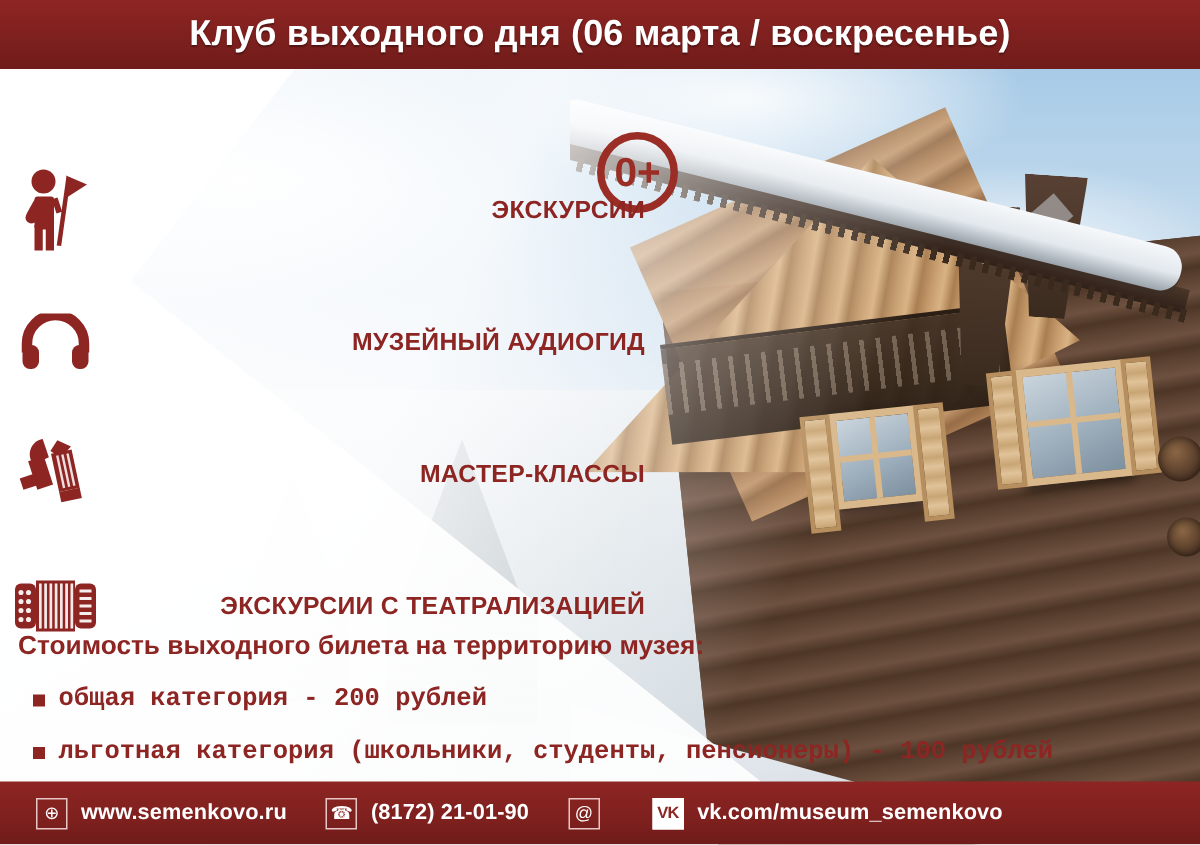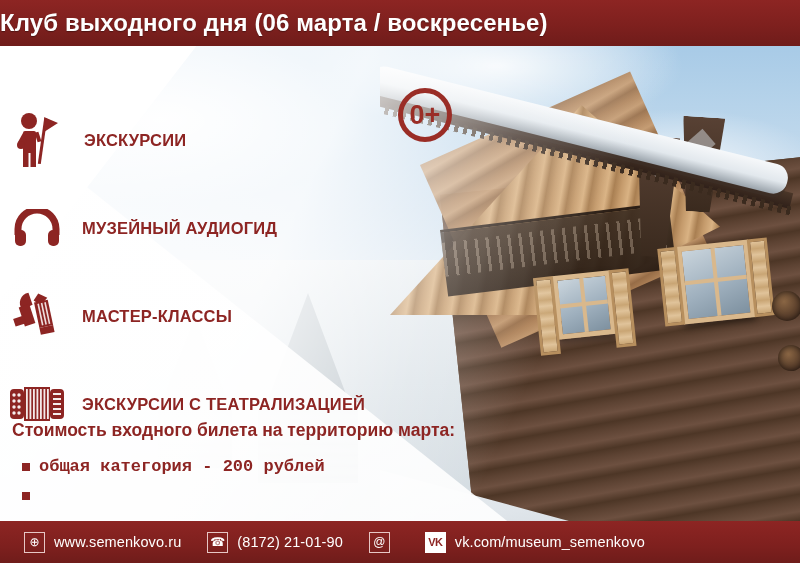--- a/index.html
+++ b/index.html
@@ -241,21 +241,21 @@
     pointer-events: none;
   }
 
   
   .header-bar {
     position: absolute;
     left: 0; top: 0; width: 800px; height: 46px;
     background: linear-gradient(180deg, #8d2523 0%, #7e201e 55%, #6f1c1a 100%);
     display: flex;
     align-items: center;
-    justify-content: flex-start;
+    justify-content: center;
     z-index: 30;
   }
   .header-title {
     color: #ffffff;
     font-size: 24px;
     font-weight: bold;
     letter-spacing: .1px;
     white-space: nowrap;
     text-shadow: 0 1px 1px rgba(0,0,0,.35);
   }
@@ -282,20 +282,21 @@
   .services {
     position: absolute;
     left: 0; top: 96px;
     width: 430px;
     z-index: 25;
   }
   .service-row {
     display: flex;
     align-items: center;
     height: 88px;
+    justify-content: space-between;
   }
   .service-icon {
     width: 74px;
     min-width: 74px;
     display: flex;
     align-items: center;
     justify-content: center;
   }
   .service-label {
     color: #8d2523;
@@ -375,21 +376,21 @@
     background: #ffffff;
     border-color: #ffffff;
     color: #8d2523;
     font-size: 11px;
     font-weight: bold;
     letter-spacing: -.5px;
   }
   .contact-text {
     color: #ffffff;
     font-size: 14.5px;
-    font-weight: normal;
+    font-weight: bold;
     letter-spacing: .1px;
   }
 </style>
 </head>
 <body>
 
 <div class="poster">
 
   <div class="photo">
     <div class="sky"></div>
@@ -521,29 +522,30 @@
             <rect x="44" y="24" width="8" height="2"></rect>
             <rect x="44" y="29" width="8" height="2"></rect>
           </g>
         </svg>
       </div>
       <div class="service-label">ЭКСКУРСИИ С ТЕАТРАЛИЗАЦИЕЙ</div>
     </div>
   </div>
 
   <div class="prices">
-    <div class="price-title">Стоимость входного билета на территорию марта:</div>
+    <div class="price-title">Стоимость выходного билета на территорию музея:</div>
 
     <div class="price-item">
       <span class="price-bullet"></span>
       <span class="price-text">общая категория - 200 рублей</span>
     </div>
 
     <div class="price-item">
       <span class="price-bullet"></span>
+      <span class="price-text">льготная категория (школьники, студенты, пенсионеры) - 100 рублей</span>
     </div>
   </div>
 
   <div class="footer-bar">
 
     <div class="contact">
       <span class="contact-icon">⊕</span>
       <span class="contact-text">www.semenkovo.ru</span>
     </div>
 

